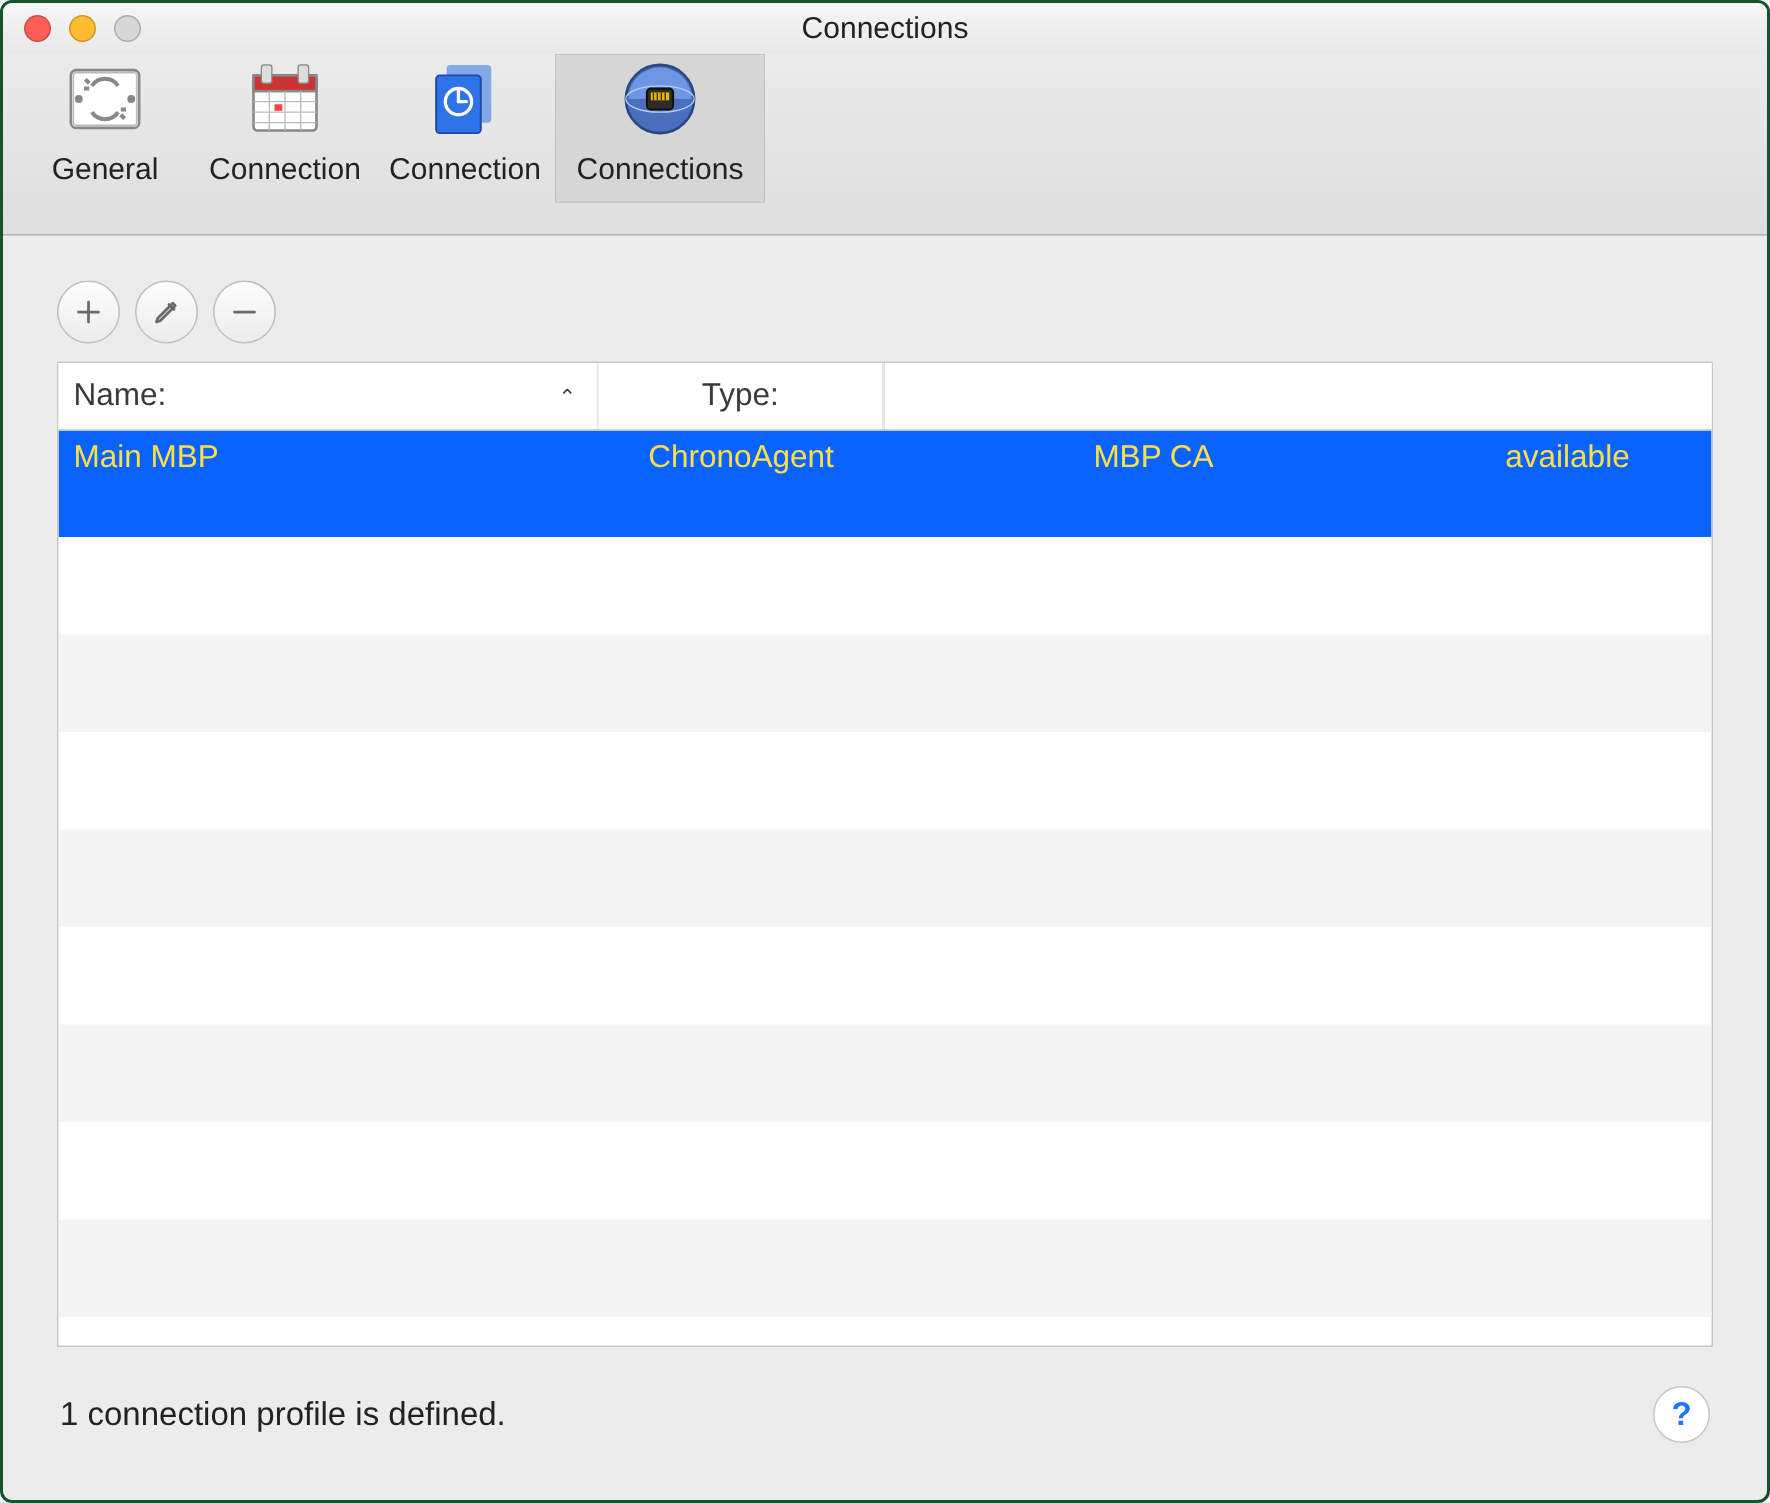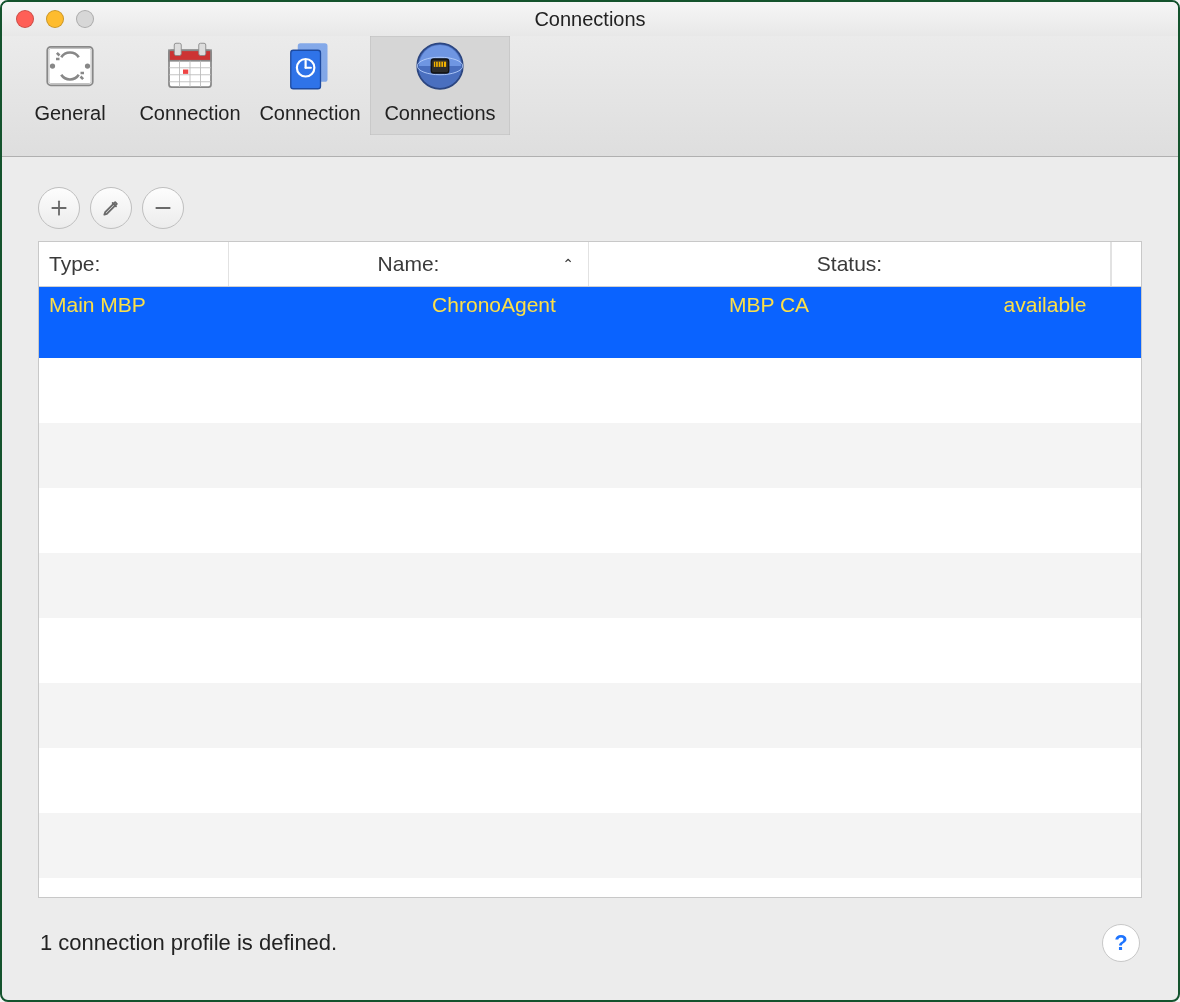--- a/index.html
+++ b/index.html
@@ -299,29 +299,26 @@
         <div class="circle-btn">
           <svg viewBox="0 0 24 24">
               <line x1="4" y1="12" x2="20" y2="12"></line>
             </svg>
         </div>
       </div>
     </div>
 
     <div class="table-wrap">
       <div class="table-header">
-        <div class="th col-type">
-          <span>Type:</span>
-        </div>
         <div class="th col-name">
           <span>Name:</span>
           <span class="sort-indicator">⌃</span>
         </div>
-        <div class="th col-status">
-          <span>Status:</span>
+        <div class="th col-type">
+          <span>Type:</span>
         </div>
         <div class="th col-scroll"></div>
       </div>
 
       <div class="table-body">
         <div class="row selected">
           <span class="cell col-name">Main MBP</span>
           <span class="cell col-type">ChronoAgent</span>
           <span class="cell col-connect">MBP CA</span>
           <span class="cell col-status">available</span>

